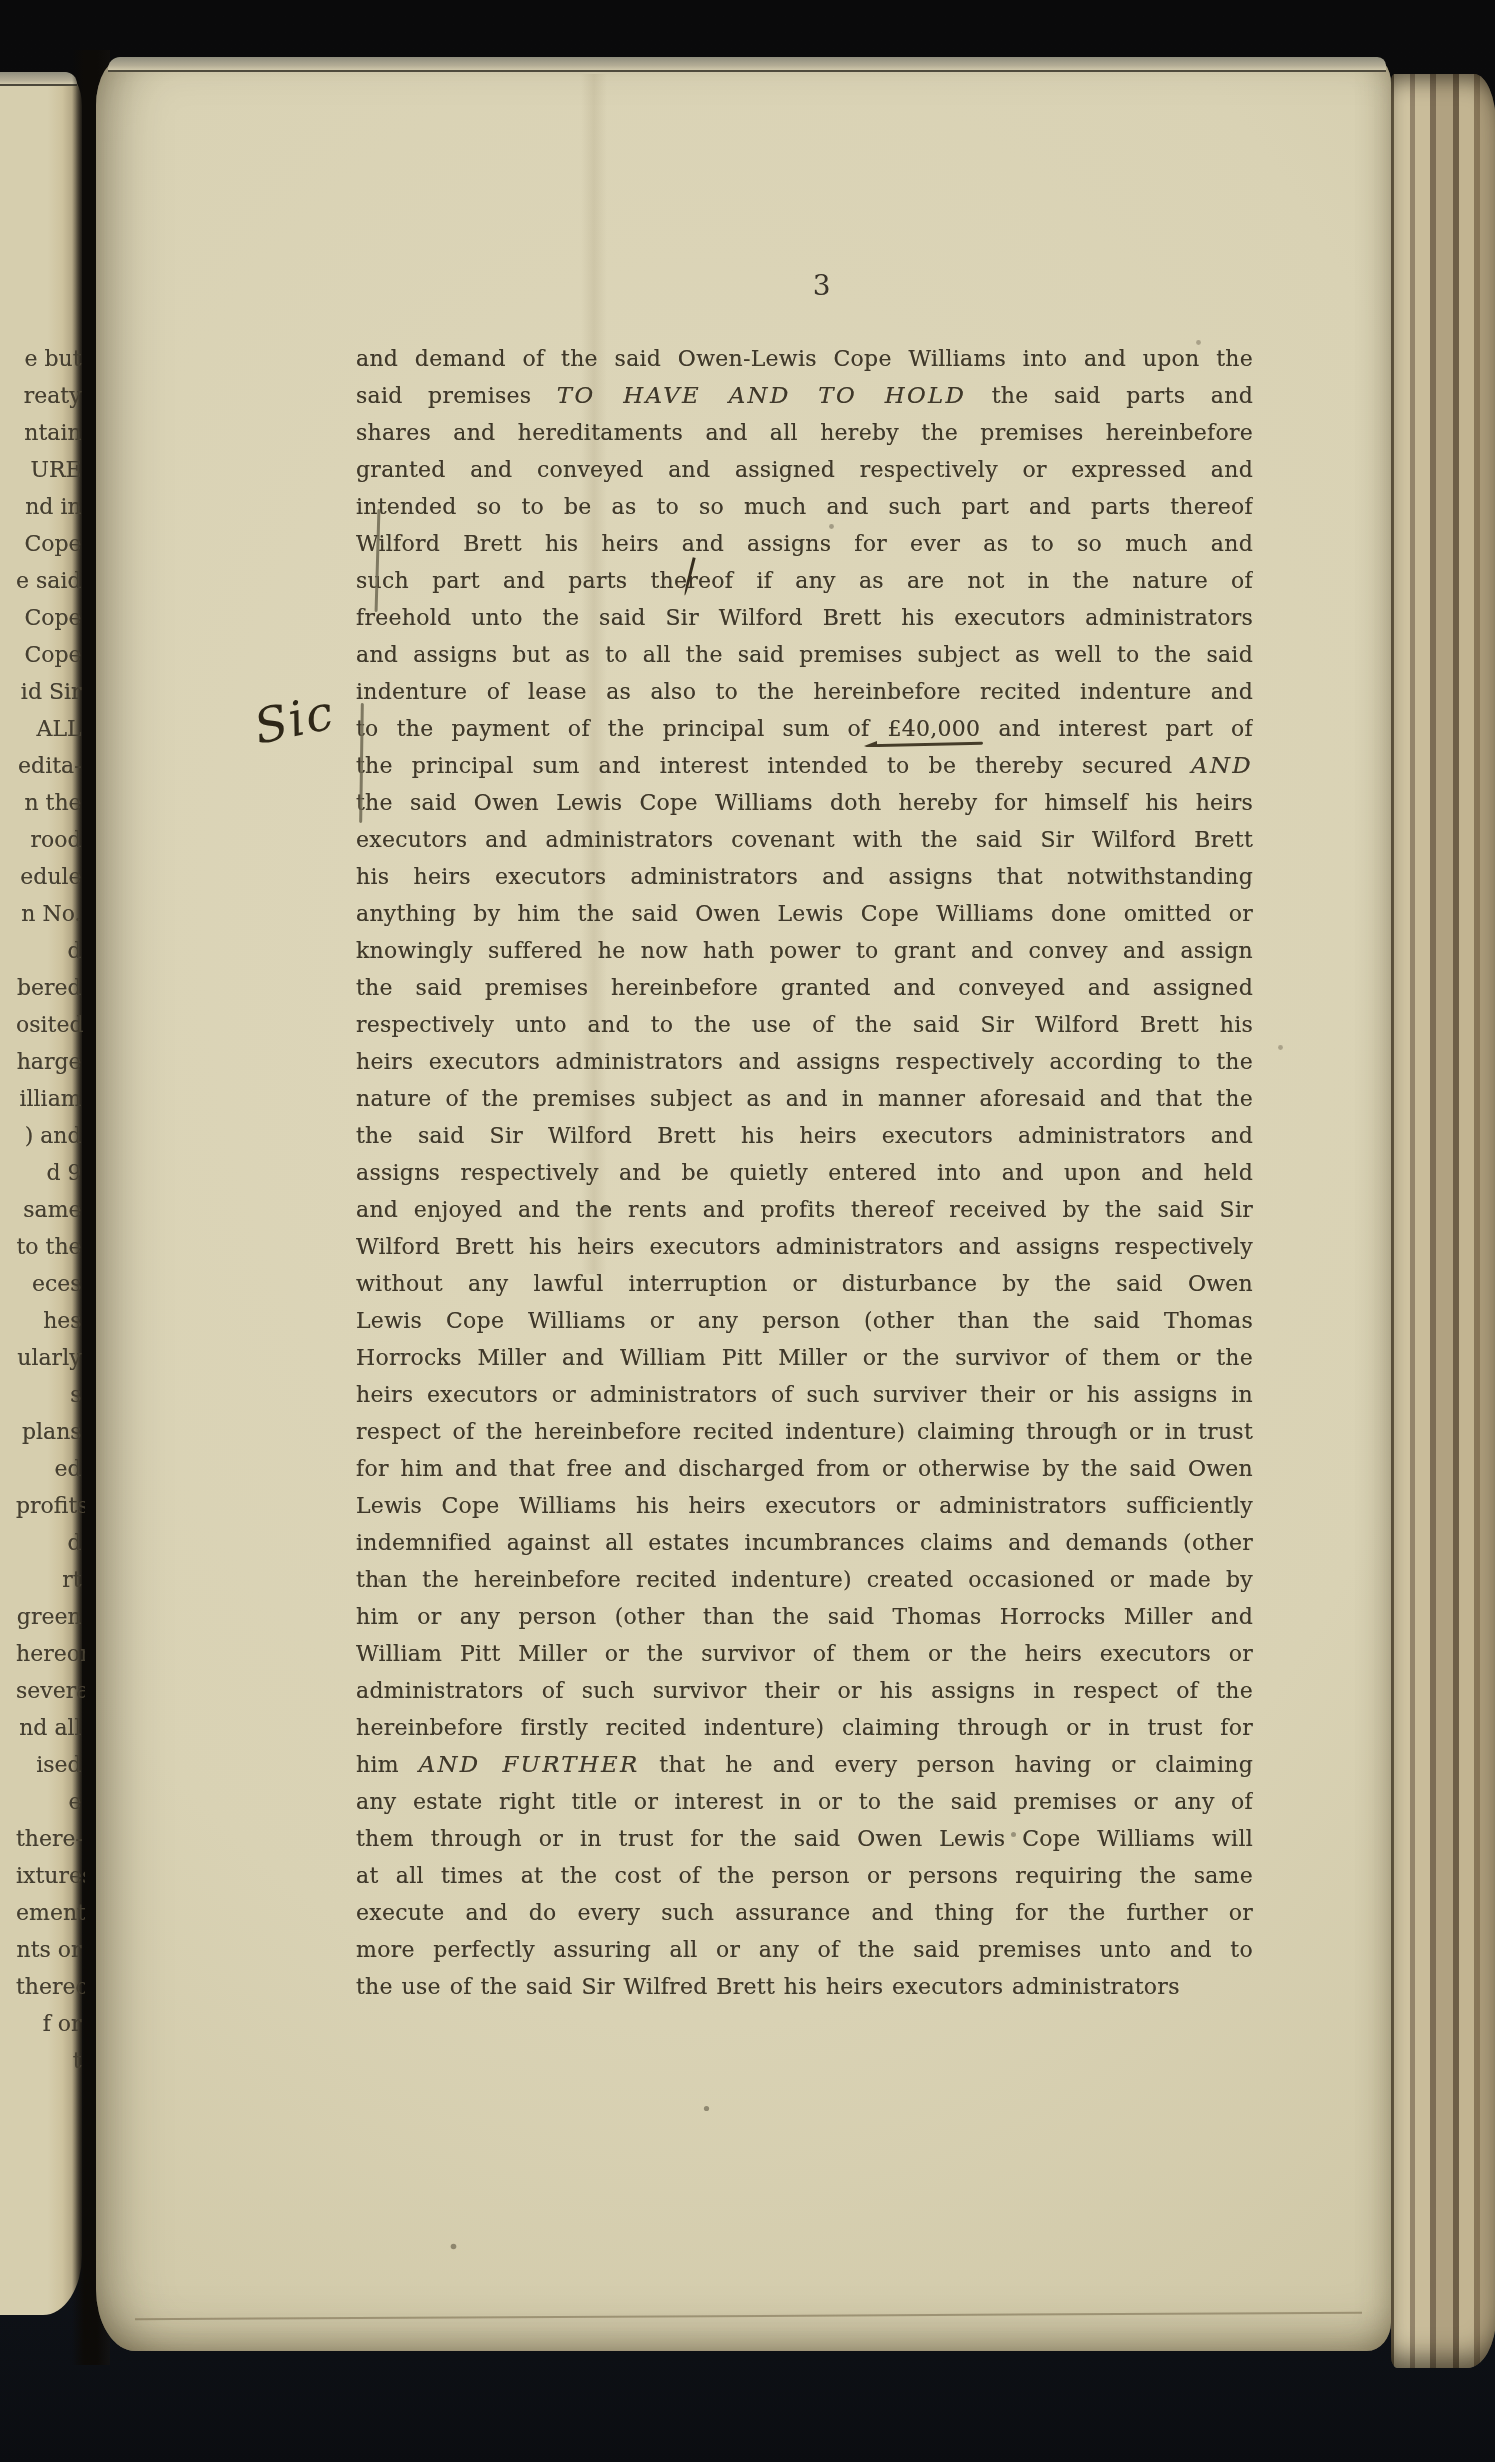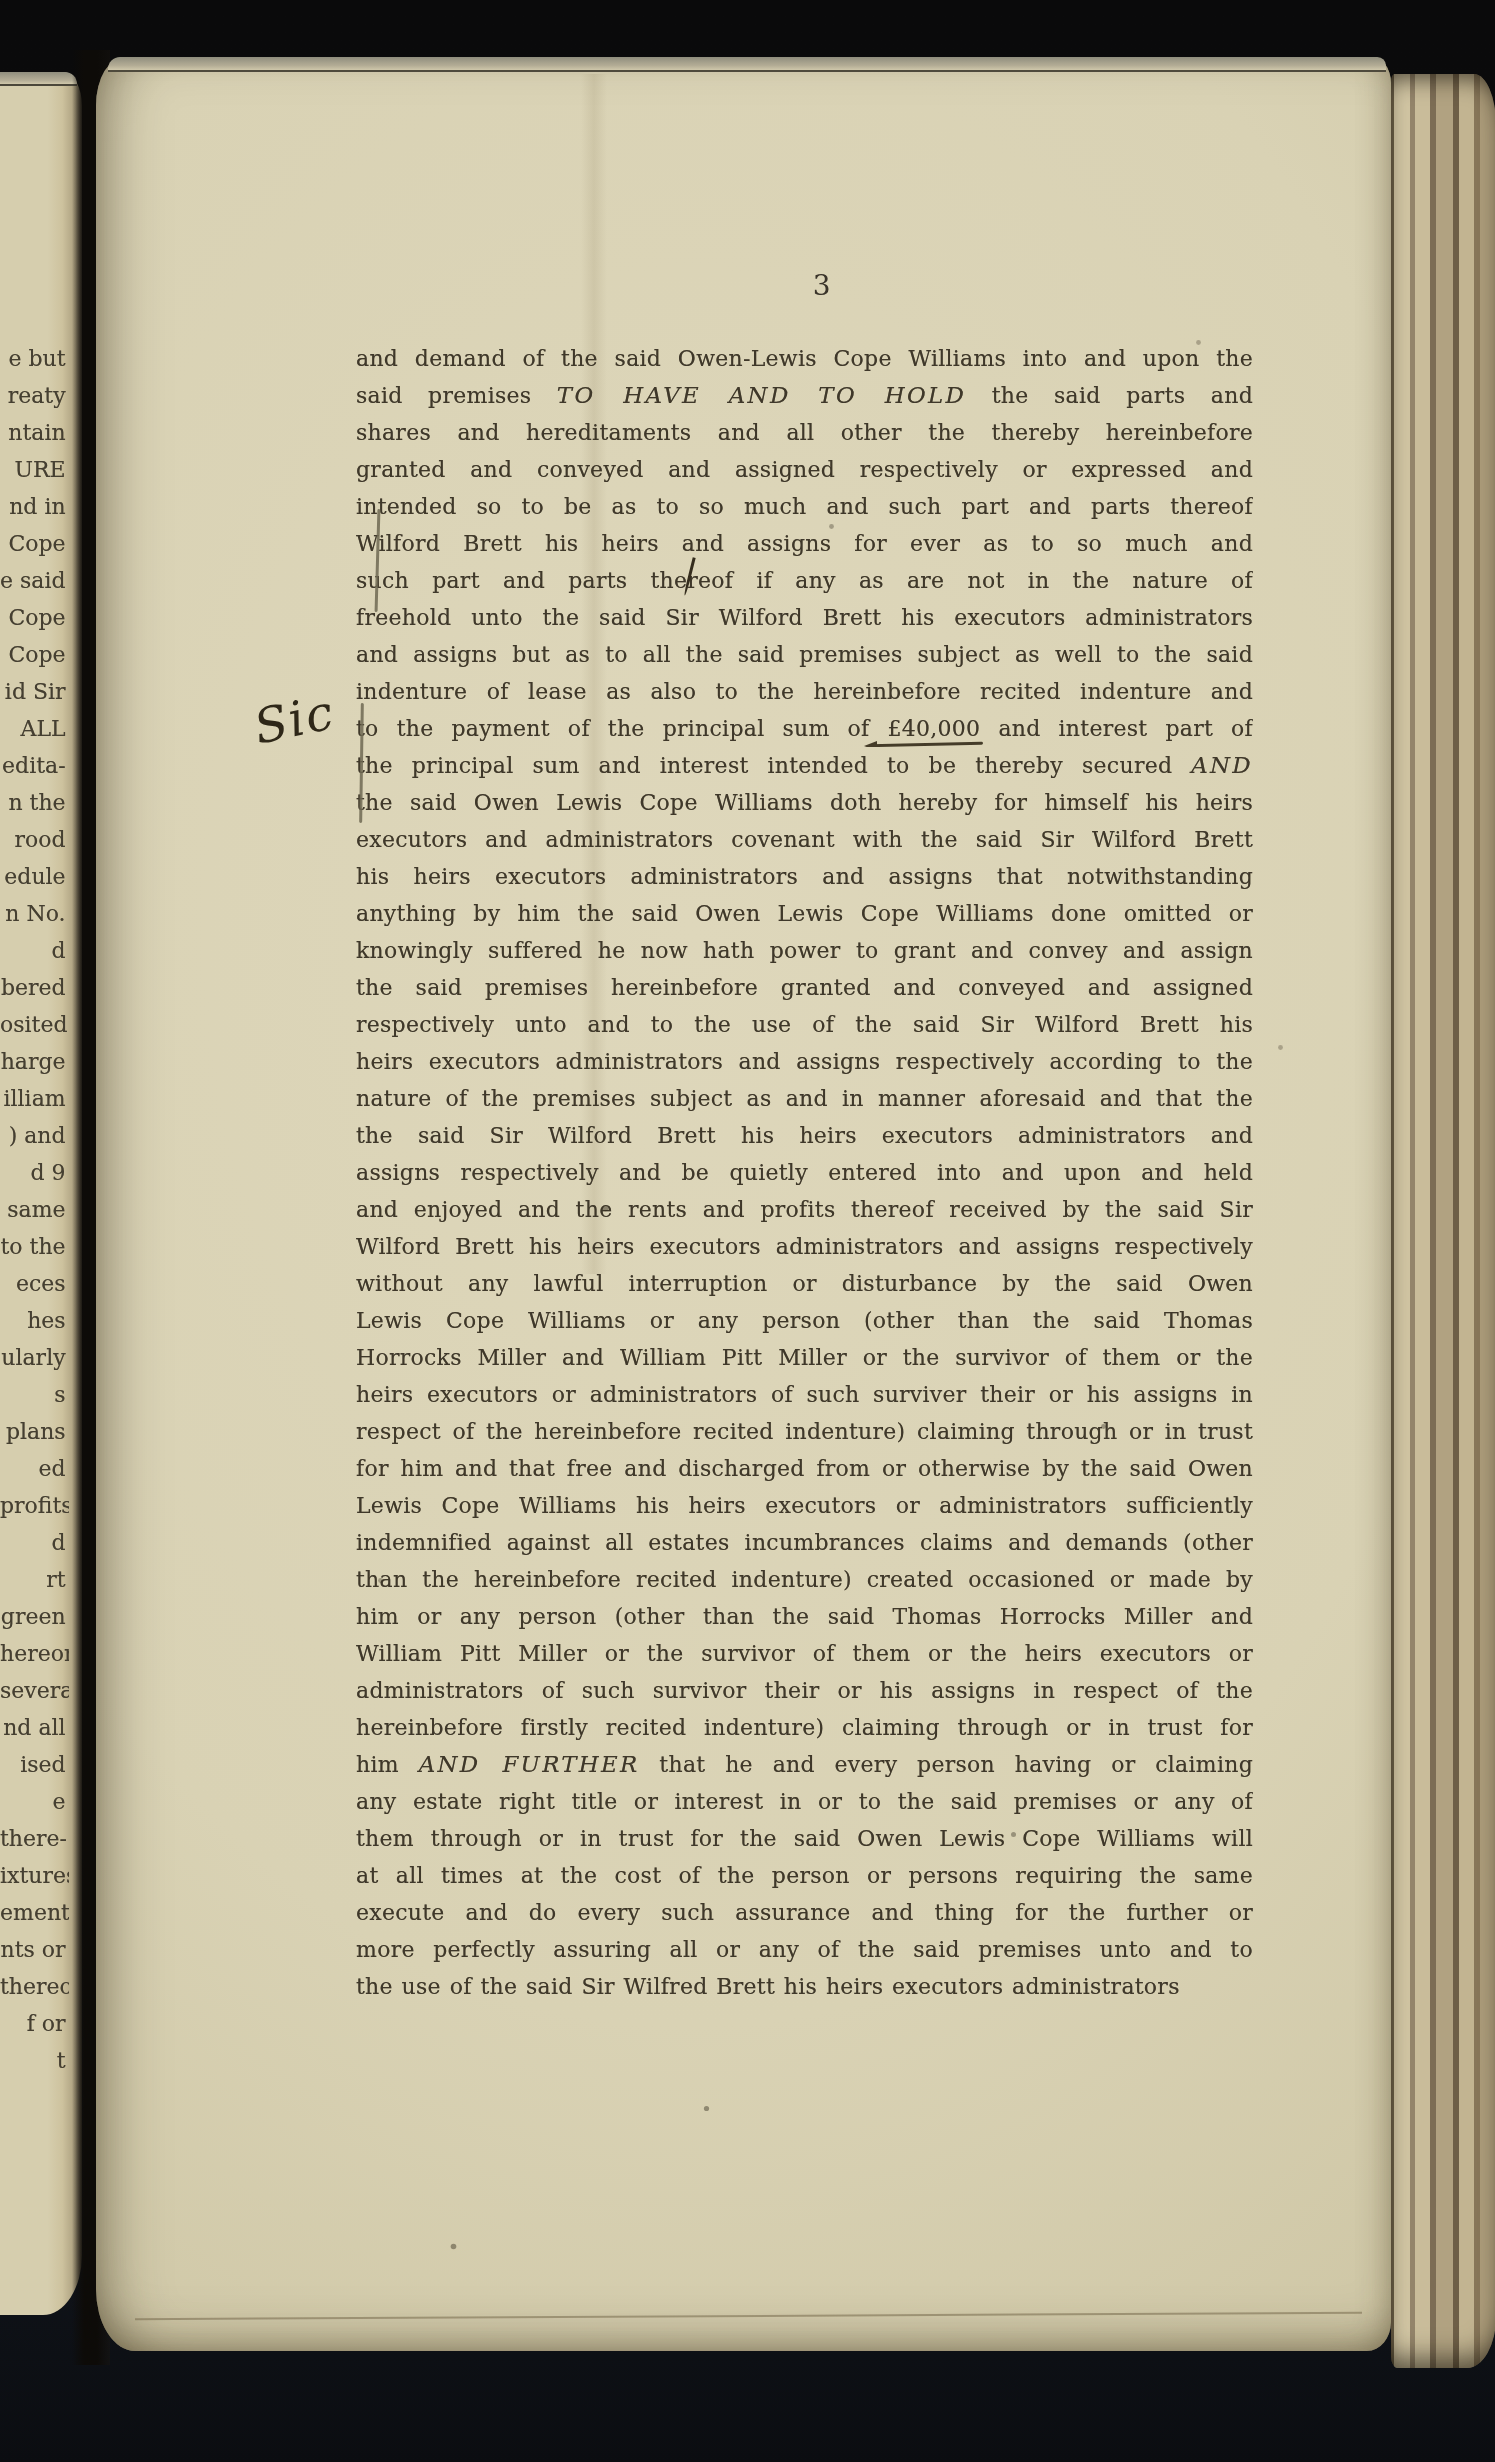--- a/index.html
+++ b/index.html
@@ -75,21 +75,21 @@
   .line .amount{position:relative;white-space:nowrap;}
   .line .amount::after{
     content:"";position:absolute;left:-19px;right:-1.7px;bottom:-4.3px;height:2.6px;
     background:#453c29;transform:rotate(-1.2deg);border-radius:1.7px;
   }
   .line .amount::before{
     content:"";position:absolute;left:-29px;bottom:-10.3px;width:0;height:0;
     border:5.1px solid transparent;border-right:13px solid #453c29;
   }
   
-  .margin-col{position:absolute;left:0;top:340px;width:69px;z-index:5;}
+  .margin-col{position:absolute;left:0;top:340px;width:69px;z-index:5;padding-left:16px;}
   .frag{
     height:37px;line-height:37px;overflow:hidden;text-align:right;
     font-size:22px;color:#453f31;padding-right:3.4px;
     text-shadow:0 0 0.5px rgba(63,56,42,.5);
   }
   
   .sic{
     position:absolute;left:254px;top:691px;z-index:7;
     font-size:48px;font-style:italic;color:#2e2718;
     transform:rotate(-12deg);letter-spacing:1.7px;
@@ -186,21 +186,21 @@
       <div class="frag">ements</div>
       <div class="frag">nts or</div>
       <div class="frag">thereof</div>
       <div class="frag">f or as</div>
       <div class="frag">t cläim</div>
     </div>
 
   <div class="text-col">
       <div class="line">and demand of the said Owen-Lewis Cope Williams into and upon the</div>
       <div class="line">said premises <span class="caps">TO HAVE AND TO HOLD</span> the said parts and</div>
-      <div class="line">shares and hereditaments and all other the thereby hereinbefore</div>
+      <div class="line">shares and hereditaments and all hereby the premises hereinbefore</div>
       <div class="line">granted and conveyed and assigned respectively or expressed and</div>
       <div class="line">intended so to be as to so much and such part and parts thereof</div>
       <div class="line">Wilford Brett his heirs and assigns for ever as to so much and</div>
       <div class="line">such part and parts thereof if any as are not in the nature of</div>
       <div class="line">freehold unto the said Sir Wilford Brett his executors administrators</div>
       <div class="line">and assigns but as to all the said premises subject as well to the said</div>
       <div class="line">indenture of lease as also to the hereinbefore recited indenture and</div>
       <div class="line">to the payment of the principal sum of <span class="amount">£40,000</span> and interest part of</div>
       <div class="line">the principal sum and interest intended to be thereby secured <span class="caps">AND</span></div>
       <div class="line">the said Owen Lewis Cope Williams doth hereby for himself his heirs</div>

